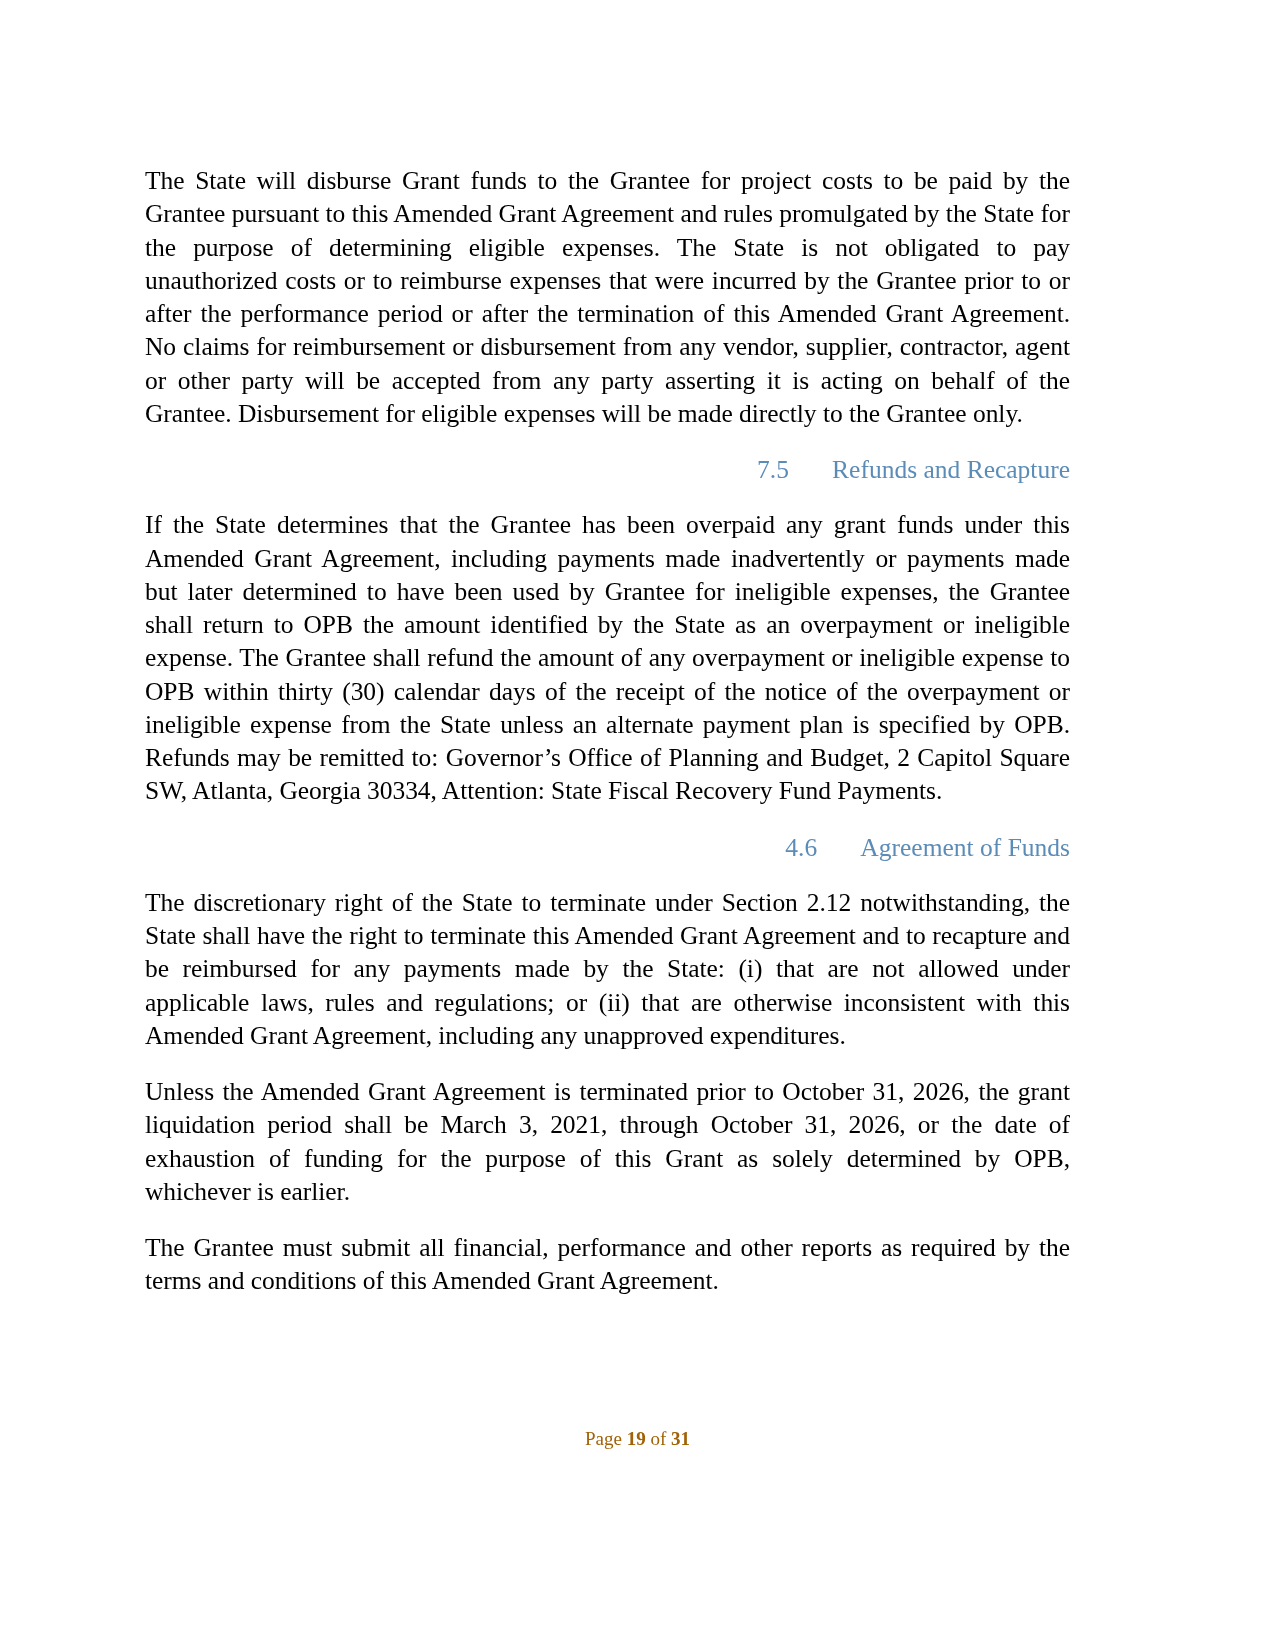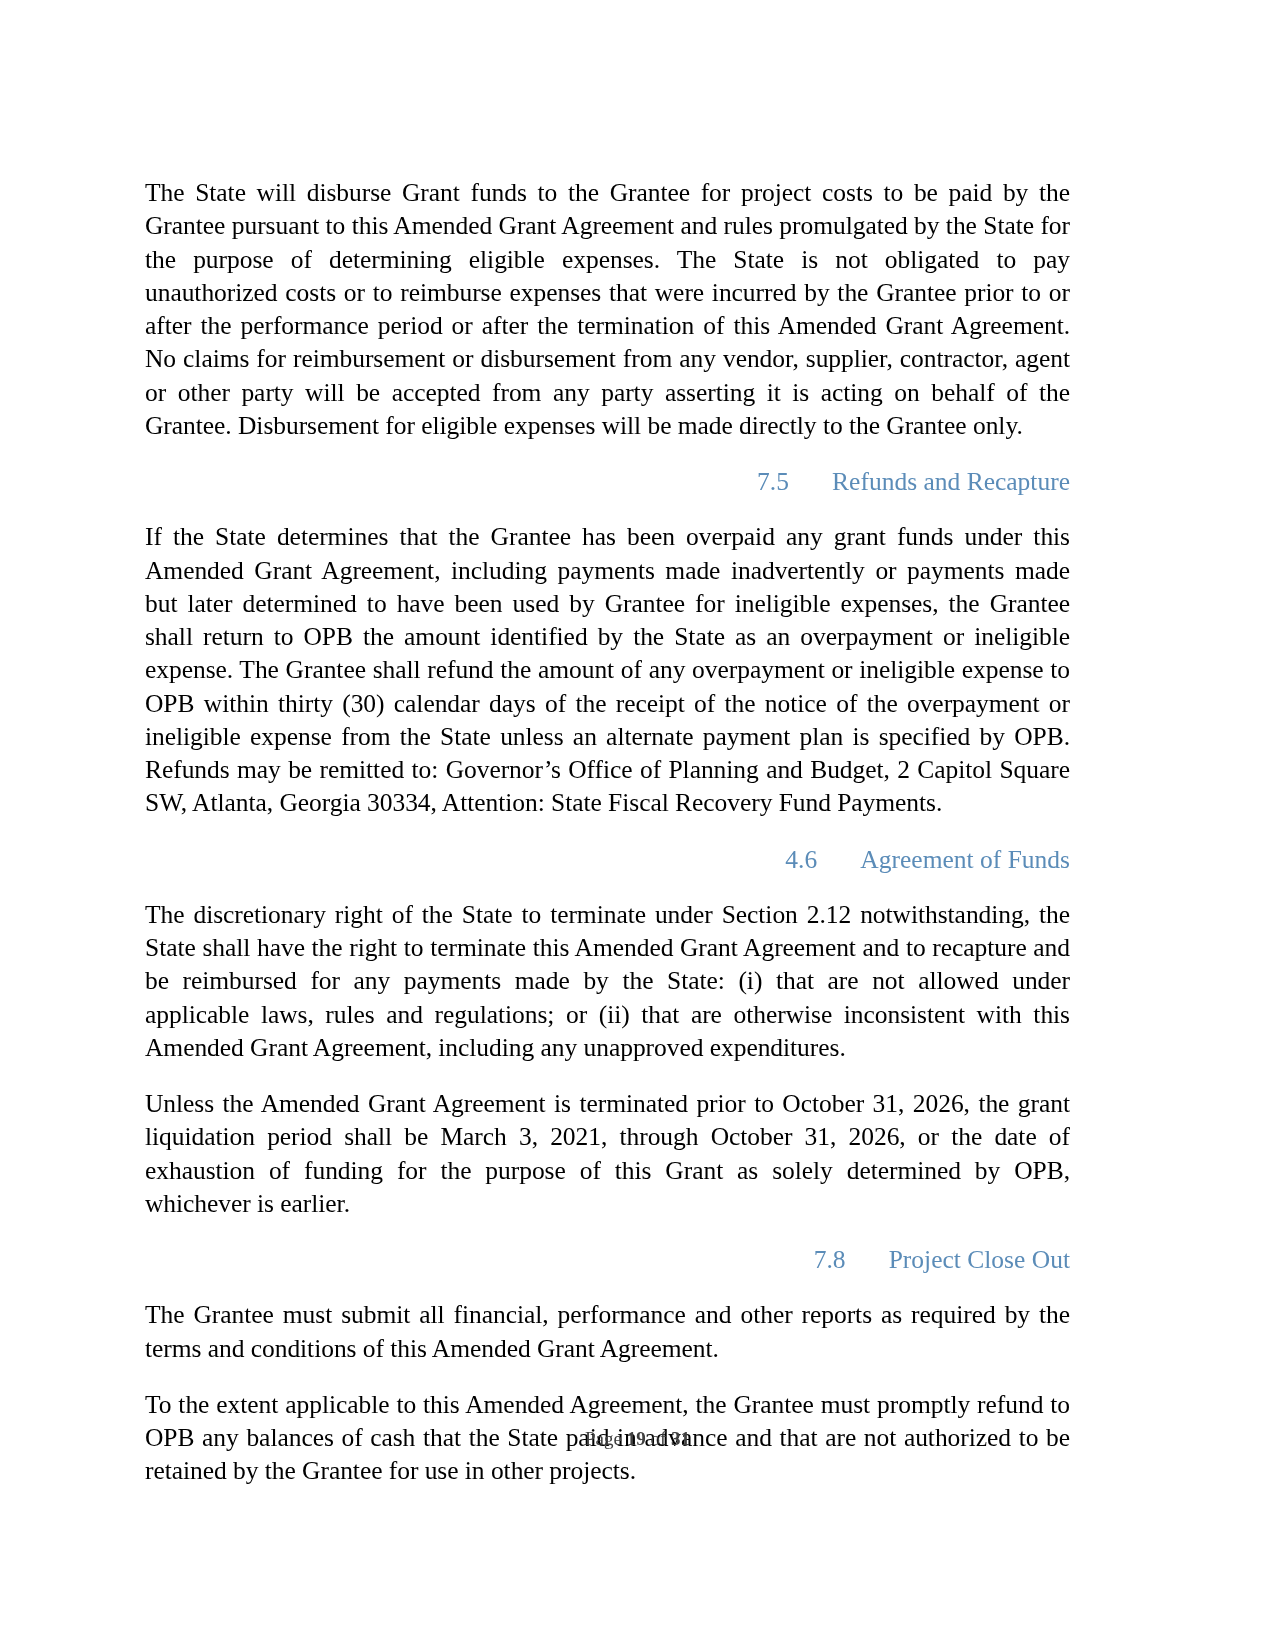--- a/index.html
+++ b/index.html
@@ -17,21 +17,21 @@
     width: 1275px;
     height: 1650px;
     margin: 0 auto;
     background: #ffffff;
     box-sizing: border-box;
     overflow: hidden;
   }
   .content {
     position: absolute;
     left: 145px;
-    top: 176px;
+    top: 164px;
     width: 925px;
   }
   p.body-text {
     margin: 0 0 23px 0;
     font-size: 25.5px;
     line-height: 1.305;
     text-align: justify;
     text-justify: inter-word;
     color: #000000;
     letter-spacing: -0.05px;
@@ -57,21 +57,21 @@
     margin-top: 13px;
     justify-content: flex-end;
   }
   .footer {
     position: absolute;
     left: 0;
     right: 0;
     top: 1428px;
     text-align: center;
     font-size: 19px;
-    color: #404040;
+    color: #a16207;
     font-family: "Liberation Serif", "DejaVu Serif", serif;
   }
   .footer b {
     font-weight: bold;
   }
   .footer .pg-word,
   .footer .of-word {
     font-weight: normal;
   }
 </style>
@@ -90,26 +90,21 @@
     <p class="body-text">If the State determines that the Grantee has been overpaid any grant funds under this Amended Grant Agreement, including payments made inadvertently or payments made but later determined to have been used by Grantee for ineligible expenses, the Grantee shall return to OPB the amount identified by the State as an overpayment or ineligible expense. The Grantee shall refund the amount of any overpayment or ineligible expense to OPB within thirty (30) calendar days of the receipt of the notice of the overpayment or ineligible expense from the State unless an alternate payment plan is specified by OPB. Refunds may be remitted to: Governor’s Office of Planning and Budget, 2 Capitol Square SW, Atlanta, Georgia 30334, Attention: State Fiscal Recovery Fund Payments.</p>
 
     <div class="section-heading heading-gap-top">
       <span class="num">4.6</span>
       <span class="title">Agreement of Funds</span>
     </div>
     <p class="body-text">The discretionary right of the State to terminate under Section 2.12 notwithstanding, the State shall have the right to terminate this Amended Grant Agreement and to recapture and be reimbursed for any payments made by the State: (i) that are not allowed under applicable laws, rules and regulations; or (ii) that are otherwise inconsistent with this Amended Grant Agreement, including any unapproved expenditures.</p>
 
     <p class="body-text">Unless the Amended Grant Agreement is terminated prior to October 31, 2026, the grant liquidation period shall be March 3, 2021, through October 31, 2026, or the date of exhaustion of funding for the purpose of this Grant as solely determined by OPB, whichever is earlier.</p>
 
-    <div class="section-heading heading-gap-top">
-      <span class="num">7.8</span>
-      <span class="title">Project Close Out</span>
-    </div>
     <p class="body-text">The Grantee must submit all financial, performance and other reports as required by the terms and conditions of this Amended Grant Agreement.</p>
-    <p class="body-text">To the extent applicable to this Amended Agreement, the Grantee must promptly refund to OPB any balances of cash that the State paid in advance and that are not authorized to be retained by the Grantee for use in other projects.</p>
 
   </div>
 
   <div class="footer">
     <span class="pg-word">Page</span>
     <b>19</b>
     <span class="of-word">of</span>
     <b>31</b>
   </div>
 </div>

